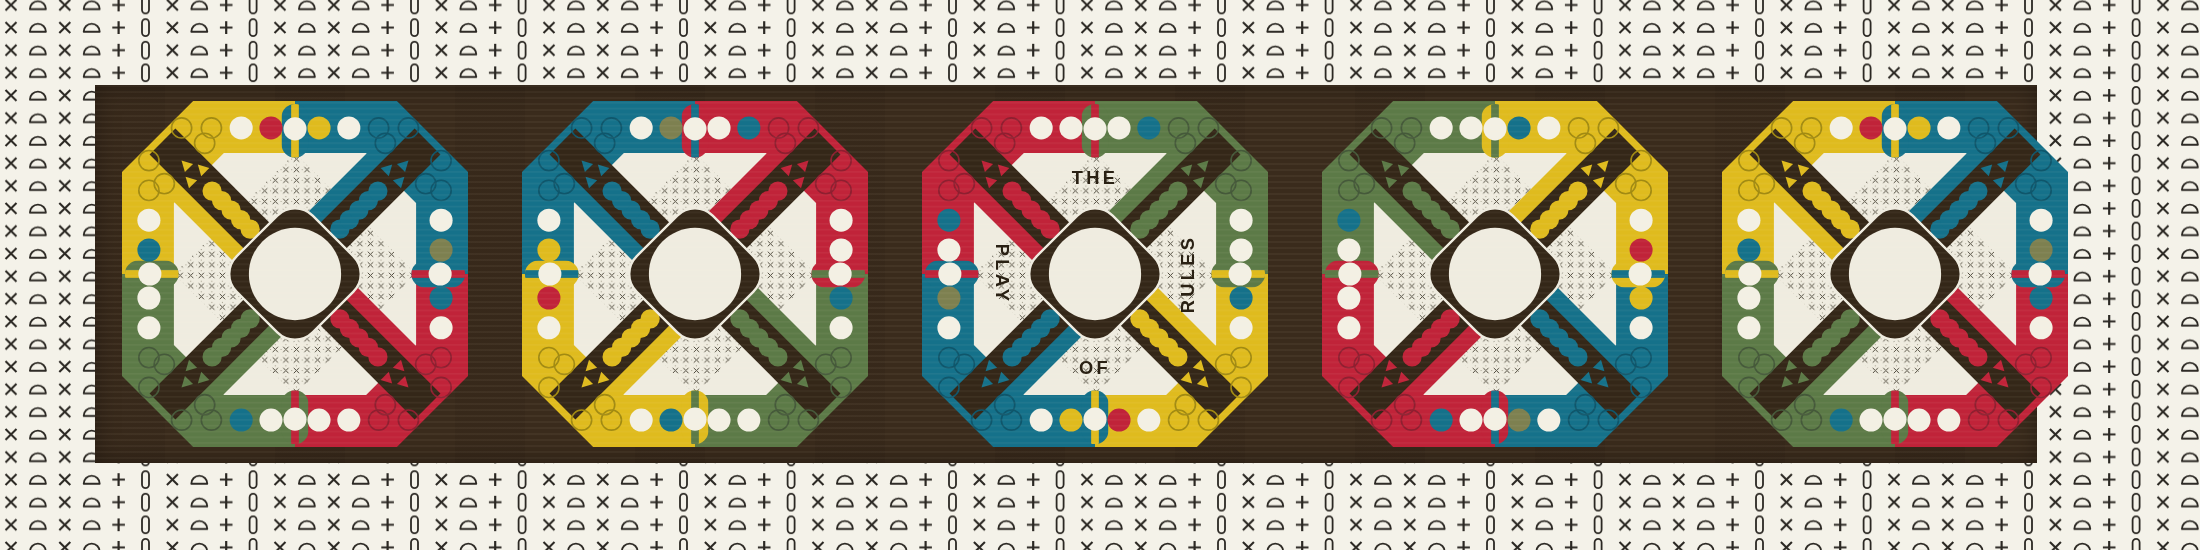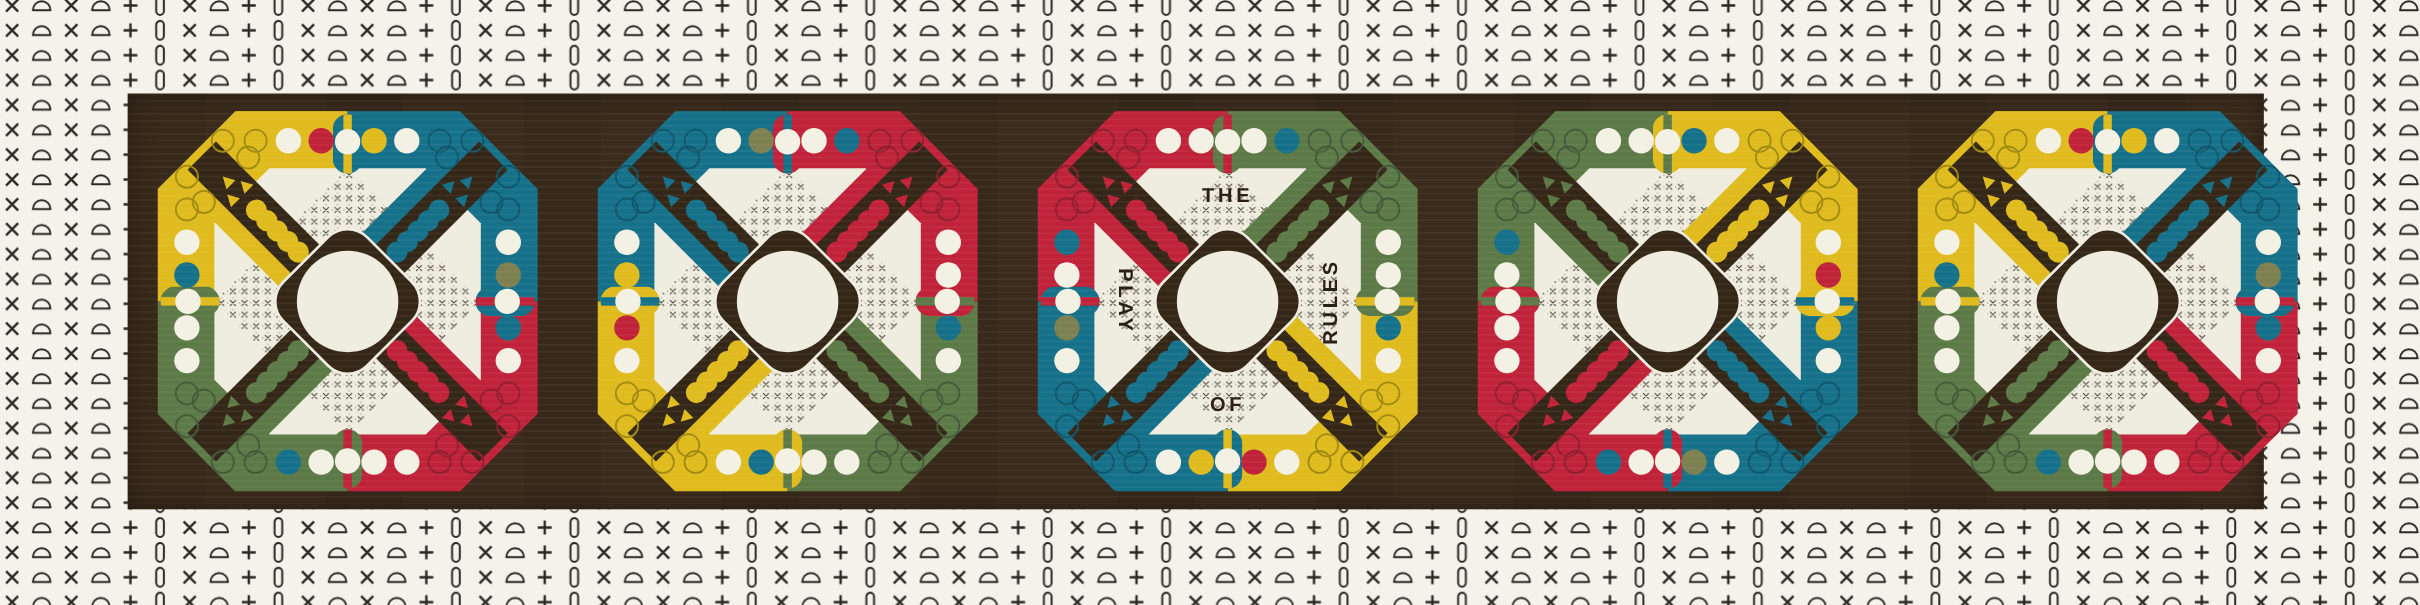--- a/index.html
+++ b/index.html
@@ -1,19 +1,19 @@
 <!DOCTYPE html>
 <html><head>
 <meta charset="utf-8">
 <style>
   html,body{margin:0;padding:0;background:#e8e6dd;}
   .canvas{position:relative;width:2200px;height:550px;overflow:hidden;
           background:#f4f2e9;font-family:"Liberation Sans",sans-serif;}
   .bg-pattern{position:absolute;left:0;top:0;width:2200px;height:550px;display:block;}
-  .wood-band{position:absolute;left:116px;top:85px;width:1942px;height:378px;
+  .wood-band{position:absolute;left:95px;top:85px;width:1942px;height:378px;
     background-color:#3a2b1c;
     background-image:
       repeating-linear-gradient(180deg, rgba(235,220,190,0.05) 0px, rgba(235,220,190,0.05) 1.5px, rgba(0,0,0,0) 1.5px, rgba(0,0,0,0) 6px),
       repeating-linear-gradient(90deg, rgba(0,0,0,0.06) 0px, rgba(0,0,0,0.06) 70px, rgba(0,0,0,0) 70px, rgba(0,0,0,0) 180px);
     box-shadow: inset 0 0 24px rgba(0,0,0,0.35);}
   .board-slot{position:absolute;top:16px;width:346px;height:346px;}
   .board-slot svg{display:block;width:346px;height:346px;}
 </style>
 </head>
 <body>

